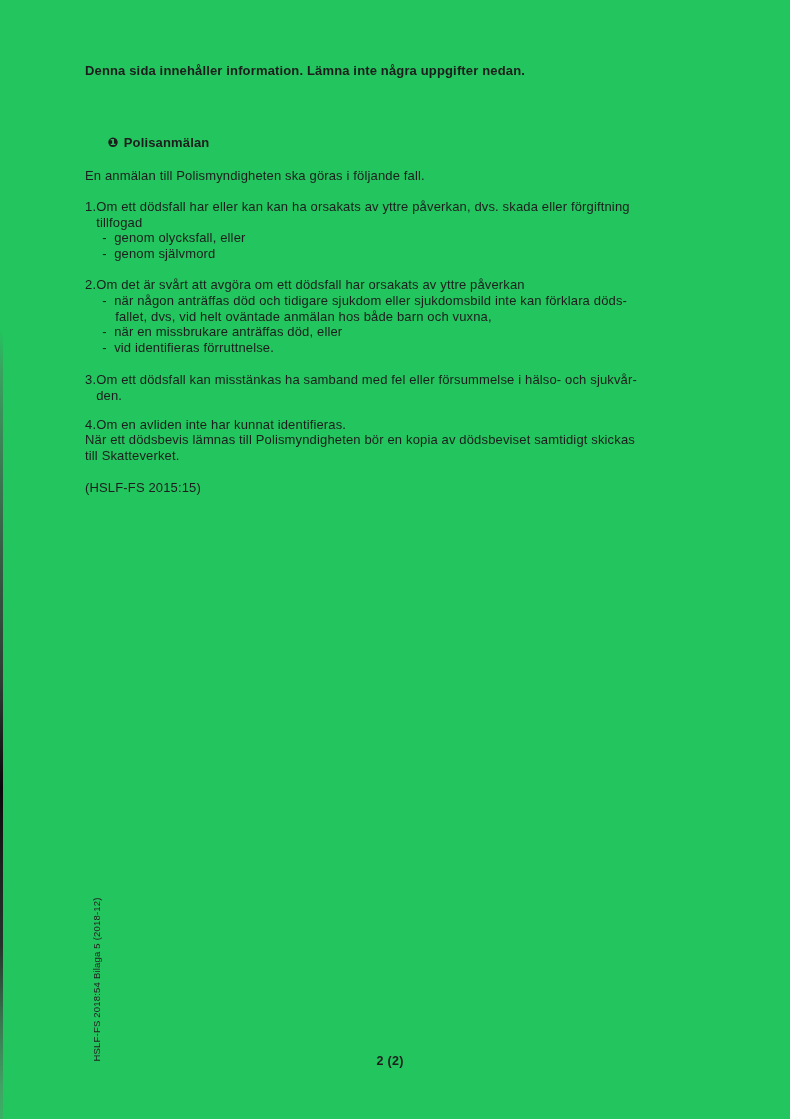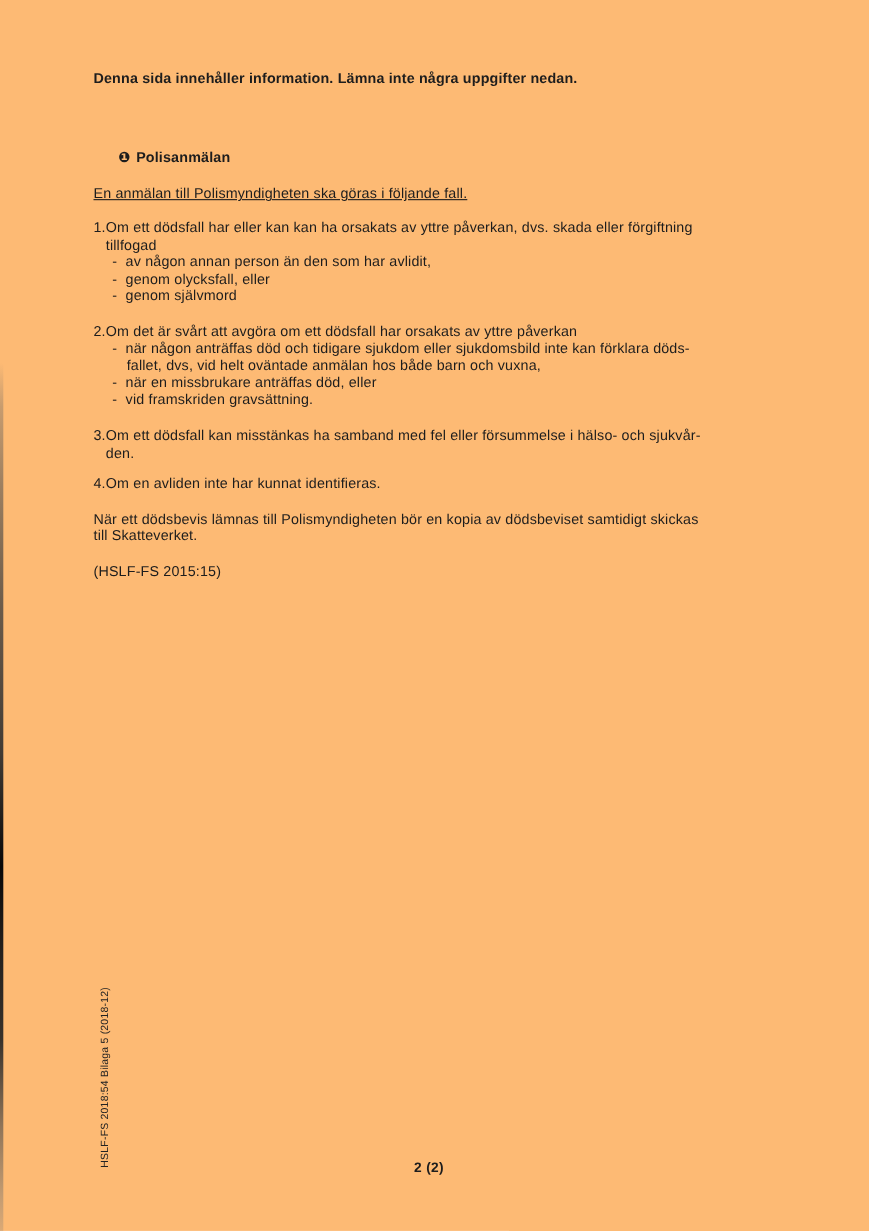--- a/index.html
+++ b/index.html
@@ -4,21 +4,21 @@
 <style>
   * { margin: 0; padding: 0; box-sizing: border-box; }
   html, body { background: #ffffff; }
   body {
     width: 790px; height: 1119px;
     position: relative; overflow: hidden;
     font-family: "Liberation Sans", "DejaVu Sans", sans-serif;
     color: #1d1d1d;
     -webkit-font-smoothing: antialiased;
   }
-  .page { position: absolute; inset: 0; background: #fdba74; }
+  .page { position: absolute; inset: 0; background: #22c55e; }
 
   
   .scan-line {
     position: absolute; left: 0; top: 330px; width: 3px; height: 789px;
     background: linear-gradient(to bottom,
       rgba(90,90,90,0)    0%,
       rgba(100,100,100,.35) 5%,
       rgba(80,80,80,.55)  14%,
       rgba(60,60,60,.75)  28%,
       rgba(45,45,45,.9)   45%,
@@ -31,33 +31,33 @@
   }
 
   .content {
     position: absolute; left: 85px; top: 63px; width: 660px;
     font-size: 13px; line-height: 15.6px; letter-spacing: 0.15px;
   }
   .ln { white-space: pre; }
   .notice { font-weight: bold; }
   .heading { margin-top: 41px; font-weight: bold; }
   .heading .marker { margin-right: 5px; }
-  .intro { margin-top: 2px; text-decoration: underline; }
+  .intro { margin-top: 2px; }
 
   .item { display: flex; align-items: flex-start; }
   .item .num { flex: 0 0 11px; white-space: pre; }
   .item .body { flex: 1 1 auto; }
   .bullet { padding-left: 6px; }
   .cont { padding-left: 19px; }
 
   .mt-item1 { margin-top: 15px; }
   .mt-item2 { margin-top: 16px; }
   .mt-item3 { margin-top: 17px; }
   .mt-item4 { margin-top: 13px; }
-  .mt-para1 { margin-top: 16px; }
+  .mt-para1 { }
   .mt-ref   { margin-top: 17px; }
   .mt-para2 { margin-top: 22px; }
 
   .form-code {
     position: absolute; left: 12px; top: 970px;
     width: 170px; height: 13px;
     transform: rotate(-90deg); transform-origin: center center;
     font-size: 9.5px; letter-spacing: 0.2px; color: #222;
     white-space: nowrap;
   }
@@ -82,34 +82,33 @@
     <div class="ln heading">
       <span class="marker">❶</span><span>Polisanmälan</span>
     </div>
     <div class="ln intro">En anmälan till Polismyndigheten ska göras i följande fall.</div>
 
     <div class="item mt-item1">
       <span class="num">1.</span>
       <div class="body">
         <div class="ln">Om ett dödsfall har eller kan kan ha orsakats av yttre påverkan, dvs. skada eller förgiftning</div>
         <div class="ln">tillfogad</div>
-        <div class="ln bullet">-  av någon annan person än den som har avlidit,</div>
         <div class="ln bullet">-  genom olycksfall, eller</div>
         <div class="ln bullet">-  genom självmord</div>
       </div>
     </div>
 
     <div class="item mt-item2">
       <span class="num">2.</span>
       <div class="body">
         <div class="ln">Om det är svårt att avgöra om ett dödsfall har orsakats av yttre påverkan</div>
         <div class="ln bullet">-  när någon anträffas död och tidigare sjukdom eller sjukdomsbild inte kan förklara döds-</div>
         <div class="ln cont">fallet, dvs, vid helt oväntade anmälan hos både barn och vuxna,</div>
         <div class="ln bullet">-  när en missbrukare anträffas död, eller</div>
-        <div class="ln bullet">-  vid framskriden gravsättning.</div>
+        <div class="ln bullet">-  vid identifieras förruttnelse.</div>
       </div>
     </div>
 
     <div class="item mt-item3">
       <span class="num">3.</span>
       <div class="body">
         <div class="ln">Om ett dödsfall kan misstänkas ha samband med fel eller försummelse i hälso- och sjukvår-</div>
         <div class="ln">den.</div>
       </div>
     </div>

